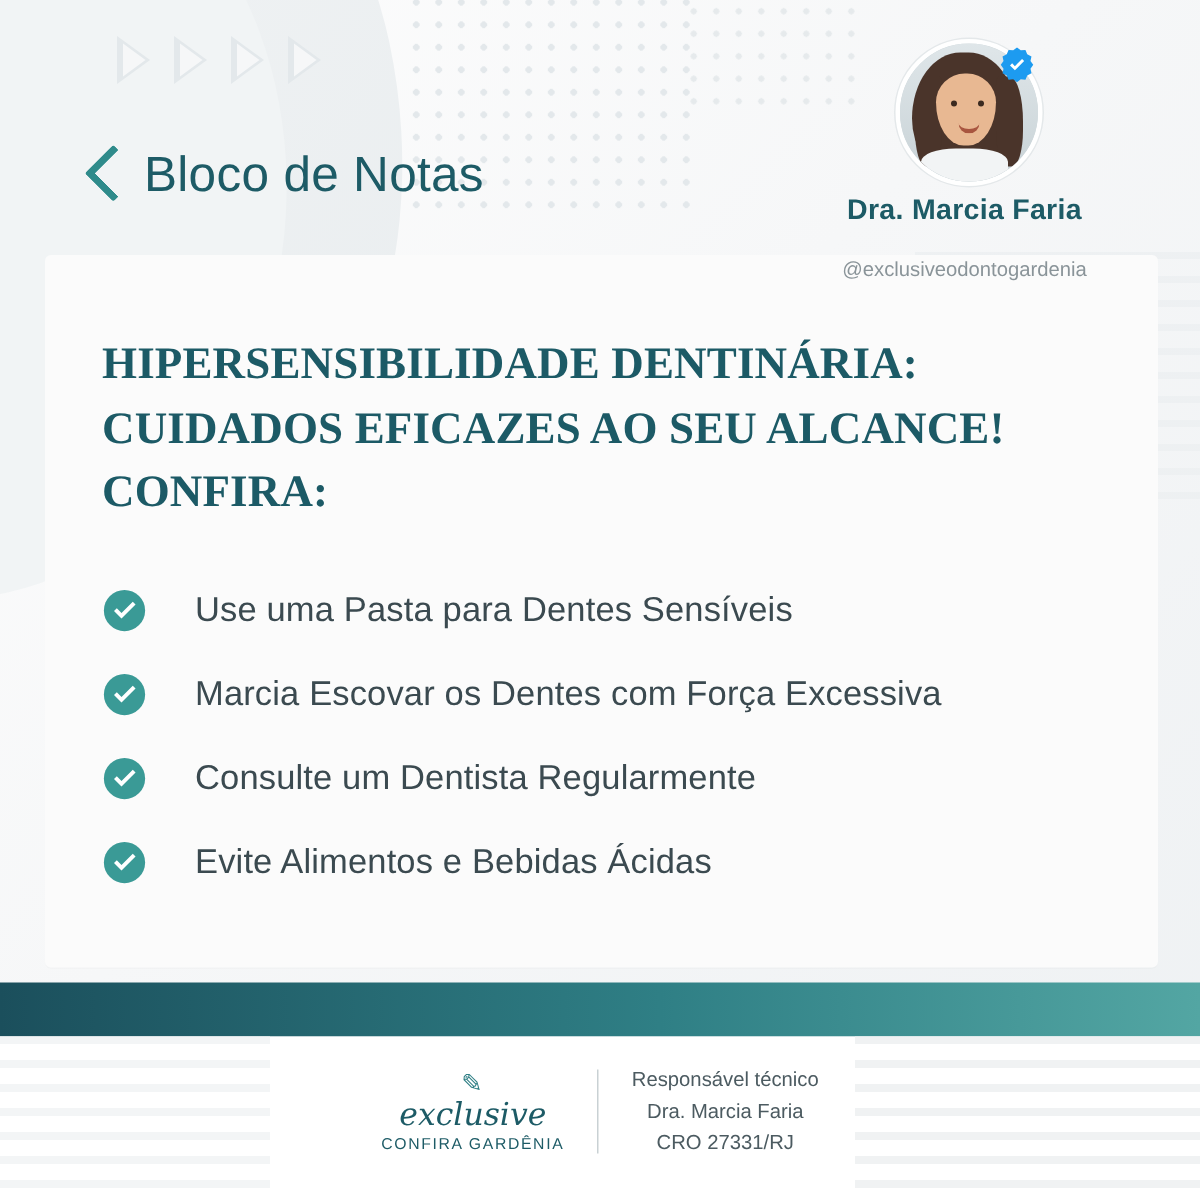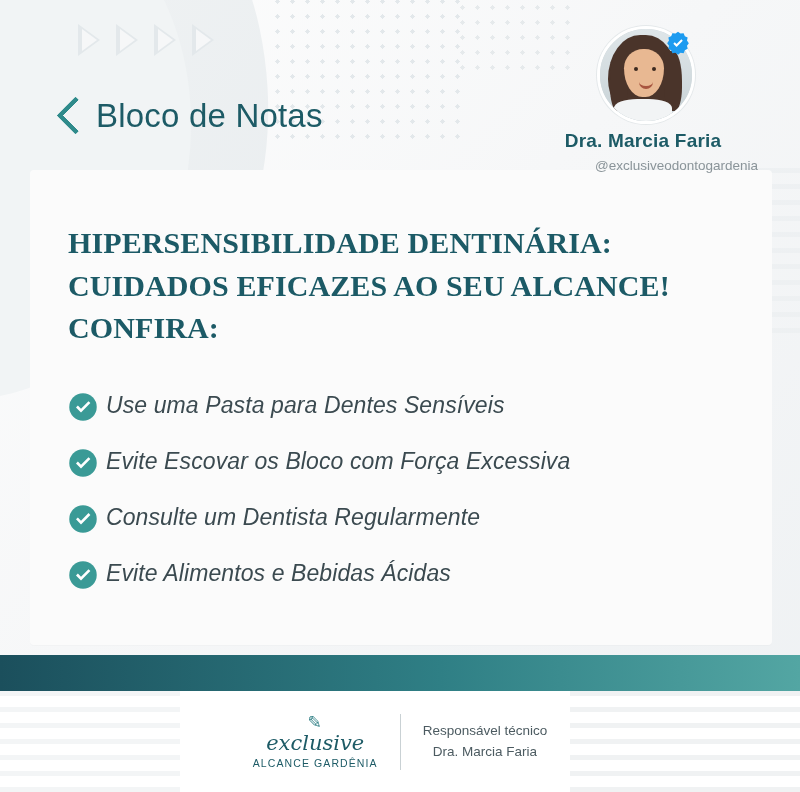--- a/index.html
+++ b/index.html
@@ -208,24 +208,23 @@
     height: 26px;
   }
   .profile-name {
     margin-top: 12px;
     font-size: 19px;
     font-weight: bold;
     color: #1d5b66;
     letter-spacing: .2px;
   }
   .profile-handle {
-    margin-top: 6px;
+    margin-top: 20px;
     font-size: 13.5px;
     color: #8a9499;
-    text-align: right;
   }
 
   
   .content {
     position: absolute;
     left: 68px;
     top: 222px;
     width: 660px;
   }
   .headline {
@@ -238,22 +237,22 @@
     font-family: Liberation Serif, serif;
   }
   .list {
     margin-top: 42px;
     display: flex;
     flex-direction: column;
     gap: 26px;
   }
   .list-item {
     display: flex;
-    gap: 8px;
-    font-style: italic;
+    align-items: center;
+    gap: 32px;
   }
   .check-icon {
     flex: 0 0 auto;
     width: 30px;
     height: 30px;
   }
   .item-text {
     font-size: 23px;
     color: #3b4a50;
     letter-spacing: .1px;
@@ -406,21 +405,21 @@
           <path fill="#ffffff" d="M10.4 16.3l-4-4 1.5-1.5 2.5 2.5 6-6 1.5 1.5z"></path>
         </svg>
         <span class="item-text">Use uma Pasta para Dentes Sensíveis</span>
       </div>
 
       <div class="list-item">
         <svg class="check-icon" viewBox="0 0 24 24">
           <circle cx="12" cy="12" r="11" fill="#3a9a96"></circle>
           <path fill="#ffffff" d="M10.4 16.3l-4-4 1.5-1.5 2.5 2.5 6-6 1.5 1.5z"></path>
         </svg>
-        <span class="item-text">Evite Escovar os Bloco com Força Excessiva</span>
+        <span class="item-text">Marcia Escovar os Dentes com Força Excessiva</span>
       </div>
 
       <div class="list-item">
         <svg class="check-icon" viewBox="0 0 24 24">
           <circle cx="12" cy="12" r="11" fill="#3a9a96"></circle>
           <path fill="#ffffff" d="M10.4 16.3l-4-4 1.5-1.5 2.5 2.5 6-6 1.5 1.5z"></path>
         </svg>
         <span class="item-text">Consulte um Dentista Regularmente</span>
       </div>
 
@@ -438,25 +437,26 @@
   <div class="footer-bar"></div>
 
   <div class="footer">
     <div class="footer-lines-l"></div>
     <div class="footer-lines"></div>
 
     <div class="footer-inner">
       <div class="brand">
         <div class="brand-mark">✎</div>
         <div class="brand-name">exclusive</div>
-        <div class="brand-sub">ALCANCE GARDÊNIA</div>
+        <div class="brand-sub">CONFIRA GARDÊNIA</div>
       </div>
 
       <div class="divider-v"></div>
 
       <div class="resp">
         <div>Responsável técnico</div>
         <div>Dra. Marcia Faria</div>
+        <div>CRO 27331/RJ</div>
       </div>
     </div>
   </div>
 
 </div>
 
 </body></html>

